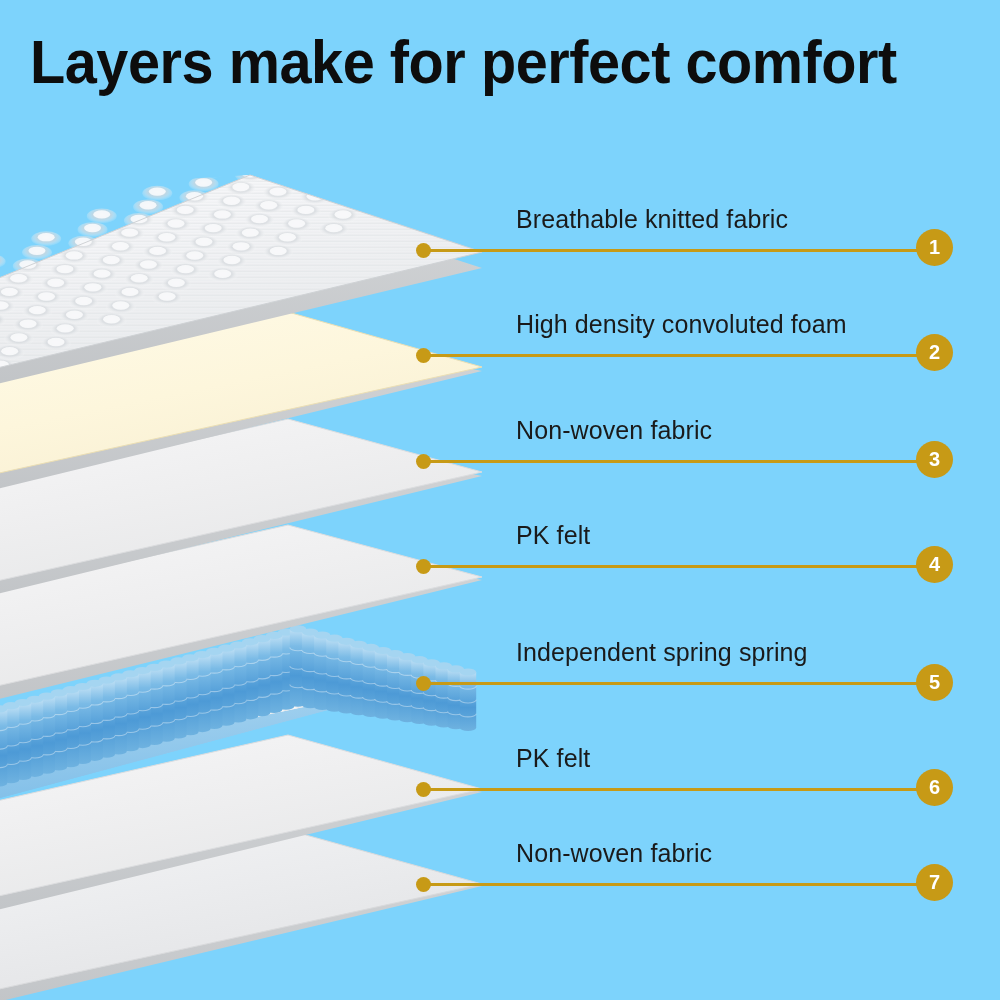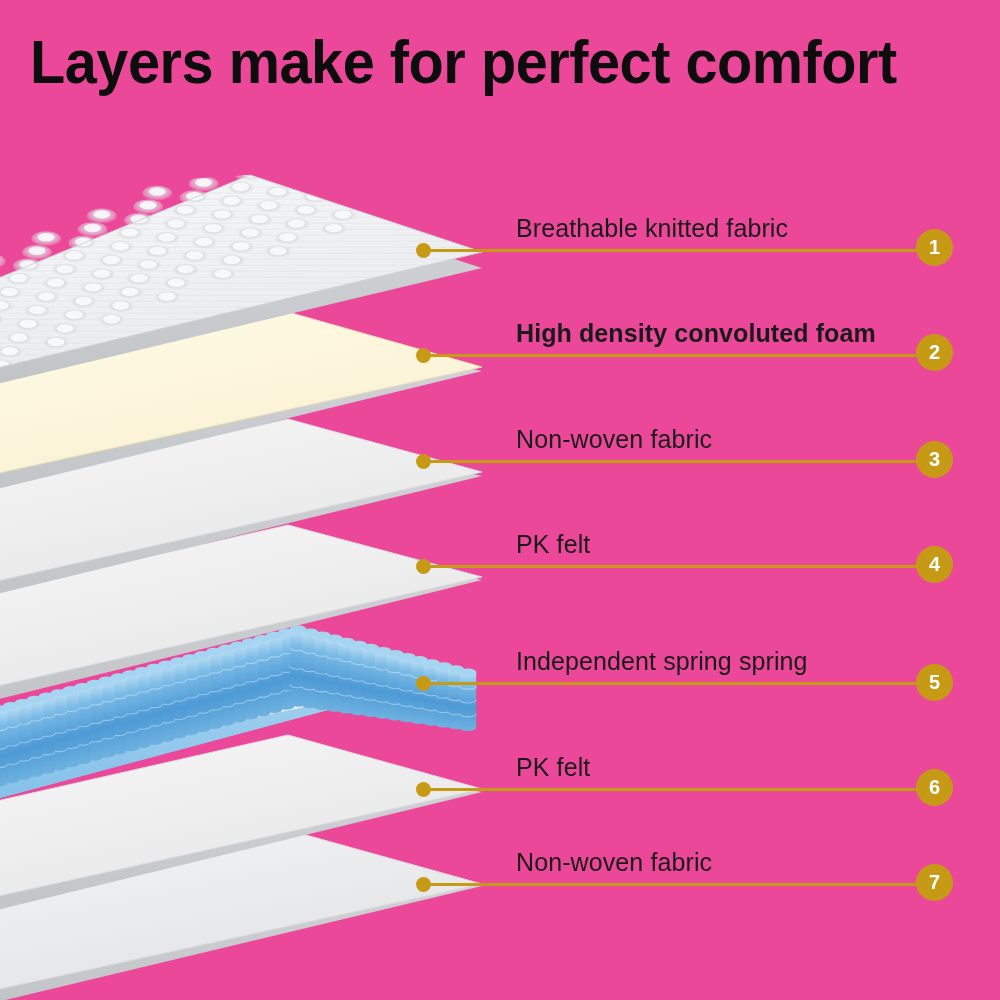--- a/index.html
+++ b/index.html
@@ -1,20 +1,20 @@
 <!DOCTYPE html>
 <html><head>
 <meta charset="utf-8">
 <title>Mattress Layers Infographic</title>
 <style>
   * { margin:0; padding:0; box-sizing:border-box; }
   html,body { width:1000px; height:1000px; background:#ffffff; overflow:hidden; }
   body { font-family:"Liberation Sans", sans-serif; }
 
-  #stage { position:relative; width:1000px; height:1000px; background:#ec4899; }
+  #stage { position:relative; width:1000px; height:1000px; background:#7dd3fc; }
 
   
   #title {
     position:absolute;
     left:30px; top:28px;
     width:950px;
     font-family:"Liberation Sans", sans-serif;
     font-weight:bold;
     font-size:62px;
     line-height:68px;
@@ -52,21 +52,21 @@
     top:-18px;
     color:#ffffff;
     font-family:"Liberation Sans", sans-serif;
     font-weight:bold;
     font-size:20px;
     line-height:37px;
     text-align:center;
   }
   .clabel {
     position:absolute;
-    bottom:7px;
+    bottom:16px;
     font-family:"Liberation Sans", sans-serif;
     font-size:25px;
     color:#1a1a1a;
     white-space:nowrap;
     letter-spacing:0.1px;
   }
 </style>
 </head>
 <body>
 
@@ -1487,21 +1487,21 @@
         <div class="leader" style="left: 427px; width: 507px;"></div>
         <div class="leader-dot" style="left: 416px;"></div>
         <div class="clabel" style="left: 516px;">Breathable knitted fabric</div>
       </div>
       <div class="callout" style="top: 247px;">
         <div class="badge" style="left: 916px;">1</div>
       </div>
       <div class="callout" style="top: 355px;">
         <div class="leader" style="left: 427px; width: 507px;"></div>
         <div class="leader-dot" style="left: 416px;"></div>
-        <div class="clabel" style="left: 516px; font-weight: bold;">High density convoluted foam</div>
+        <div class="clabel" style="left: 516px;">High density convoluted foam</div>
       </div>
       <div class="callout" style="top: 352px;">
         <div class="badge" style="left: 916px;">2</div>
       </div>
       <div class="callout" style="top: 461px;">
         <div class="leader" style="left: 427px; width: 507px;"></div>
         <div class="leader-dot" style="left: 416px;"></div>
         <div class="clabel" style="left: 516px;">Non-woven fabric</div>
       </div>
       <div class="callout" style="top: 459px;">

